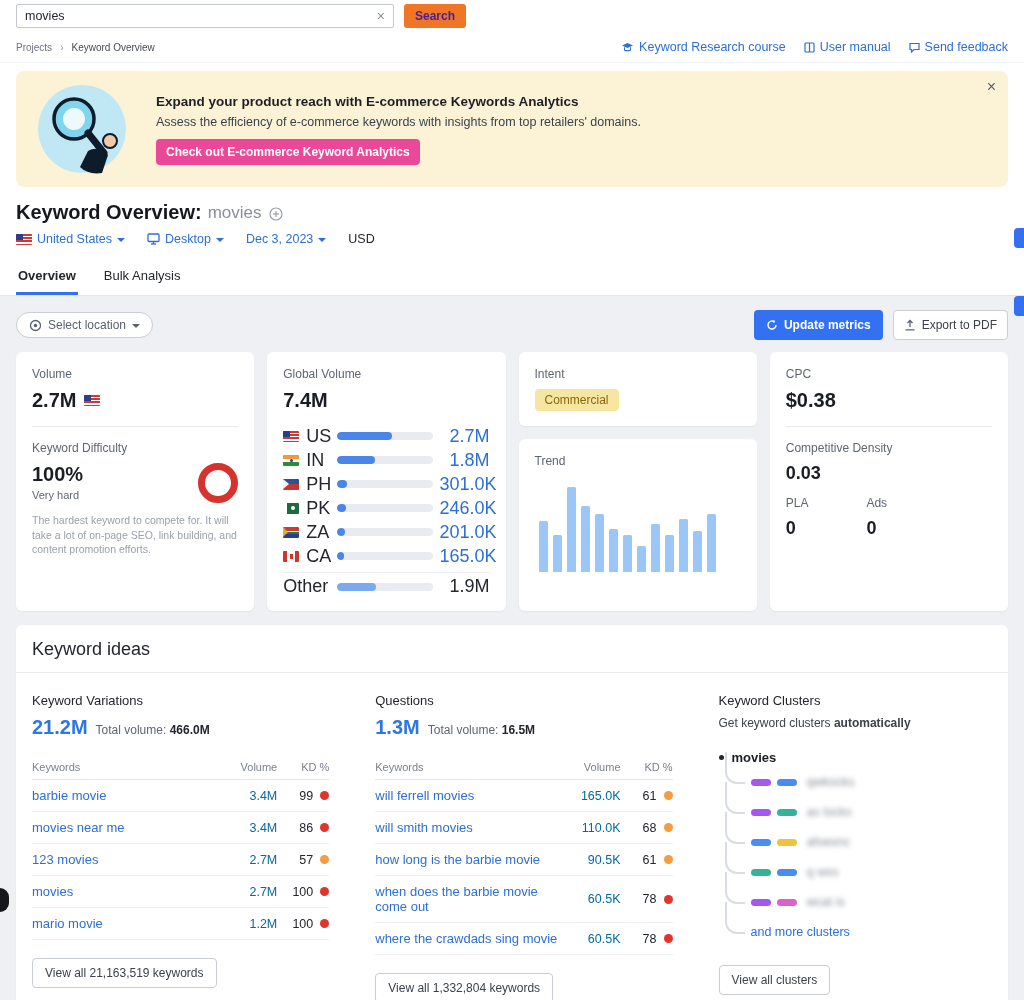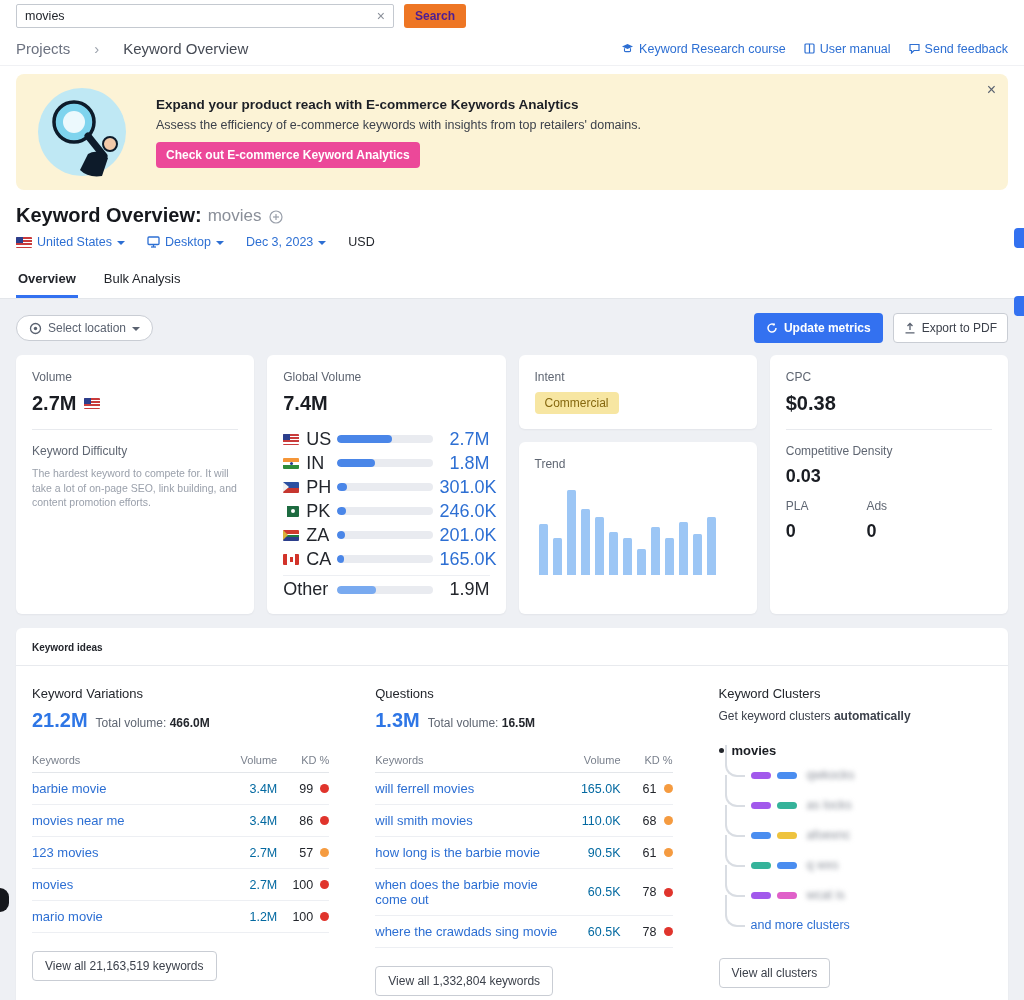--- a/index.html
+++ b/index.html
@@ -8,21 +8,21 @@
 
   
   .topbar { background:#fff; padding:4px 16px 2px; display:flex; align-items:center; gap:10px; }
   .search-box { width:378px; height:24px; border:1px solid #c4c9d0; border-radius:2px; display:flex; align-items:center; padding:0 8px; background:#fff; }
   .search-box input { flex:1; border:none; outline:none; font:12.5px "Liberation Sans",sans-serif; color:#23262c; }
   .search-clear { color:#8a8f99; font-size:14px; cursor:pointer; line-height:1; }
   .search-btn { background:#ee7624; color:#4c1d95; border:none; border-radius:3px; font:bold 12px "Liberation Sans",sans-serif; padding:5px 11px; cursor:pointer; }
 
   
   .crumb-row { background:#fff; padding:10px 16px 8px; display:flex; align-items:center; justify-content:space-between; border-bottom:1px solid #f0f1f4; }
-  .crumbs { display:flex; align-items:center; gap:24px; font-size:15px; color:#6c7280; }
+  .crumbs { display:flex; align-items:center; gap:8px; font-size:10px; color:#6c7280; }
   .crumbs .sep { color:#9aa0ab; }
   .crumb-current { color:#464b55; }
   .head-links { display:flex; align-items:center; gap:18px; }
   .head-link { display:flex; align-items:center; gap:5px; color:#2d6fd3; font-size:12.5px; text-decoration:none; cursor:pointer; }
 
   
   .banner-wrap { background:#fff; padding:8px 16px 12px; }
   .banner { background:#fcf3d6; border-radius:8px; display:flex; align-items:center; gap:20px; padding:10px 16px; position:relative; }
   .banner-close { position:absolute; top:8px; right:12px; color:#5a6270; font-size:16px; cursor:pointer; line-height:1; }
   .banner-text .b-title { font-size:13.5px; font-weight:bold; color:#1c1f26; margin-bottom:6px; }
@@ -85,21 +85,21 @@
   .flag-ph::after { content:""; position:absolute; left:0; top:0; border-top:5.5px solid transparent; border-bottom:5.5px solid transparent; border-left:6px solid #f2f2f2; }
   .flag-pk { background:linear-gradient(90deg,#fff 0 23%,#1d6b40 23%); }
   .flag-pk::after { content:""; position:absolute; right:4px; top:3px; width:4px; height:4px; border-radius:50%; background:#fff; }
   .flag-za { background:linear-gradient(180deg,#cf3a2f 0 33%,#fff 33% 44%,#1e7a46 44% 60%,#fff 60% 68%,#2b3e8c 68%); }
   .flag-za::after { content:""; position:absolute; left:0; top:0; border-top:5.5px solid transparent; border-bottom:5.5px solid transparent; border-left:5px solid #d8b13a; }
   .flag-ca { background:linear-gradient(90deg,#d2332a 0 27%,#fff 27% 73%,#d2332a 73%); }
   .flag-ca::after { content:""; position:absolute; left:6.5px; top:3px; width:3px; height:5px; background:#d2332a; }
 
   
   .ideas { background:#fff; border-radius:6px; margin:14px 0 0; padding:14px 0 42px; box-shadow:0 1px 2px rgba(16,24,40,.05); }
-  .ideas-title { font-size:10px; font-weight:bold; padding:0 16px 12px; }
+  .ideas-title { font-size:18px; font-weight:normal; padding:0 16px 12px; }
   .ideas-hr { border-top:1px solid #e8eaee; }
   .ideas-cols { display:grid; grid-template-columns:1fr 1fr .92fr; column-gap:46px; padding:20px 16px 0 16px; }
   .sec-title { font-size:13px; color:#23262c; margin-bottom:8px; }
   .sec-count { font-size:20px; font-weight:bold; color:#2e76e6; display:flex; align-items:baseline; gap:8px; margin-bottom:18px; }
   .sec-total { font-size:12px; font-weight:normal; color:#5f6672; }
   .sec-total b { color:#23262c; }
   .kw-head, .kw-row { display:flex; align-items:center; font-size:12.5px; }
   .kw-head { color:#7a818d; font-size:11px; border-bottom:1px solid #e3e6ea; padding:4px 0 6px; }
   .kw-row { border-bottom:1px solid #edeff3; padding:8px 0; }
   .kw-link { flex:1; color:#2d6fd3; text-decoration:none; cursor:pointer; padding-right:8px; font-size:13px; }
@@ -274,20 +274,27 @@
 
     <div class="col">
       <div class="card" style="flex:1;">
         <div class="metric-label">Volume</div>
         <div class="vol-line">
           <span class="metric-value">2.7M</span>
           <span class="flag flag-us"></span>
         </div>
         <div class="hr"></div>
         <div class="metric-label">Keyword Difficulty</div>
+        <div class="kd-line">
+          <div>
+            <div class="metric-value">100%</div>
+            <div class="kd-level">Very hard</div>
+          </div>
+          <div class="donut"></div>
+        </div>
         <div class="kd-note">The hardest keyword to compete for. It will take a lot of on-page SEO, link building, and content promotion efforts.</div>
       </div>
     </div>
 
     <div class="col">
       <div class="card" style="flex:1;">
         <div class="metric-label">Global Volume</div>
         <div class="metric-value" style="margin-bottom:12px;">7.4M</div>
         <div class="gv-row">
           <span class="flag flag-us"></span>

